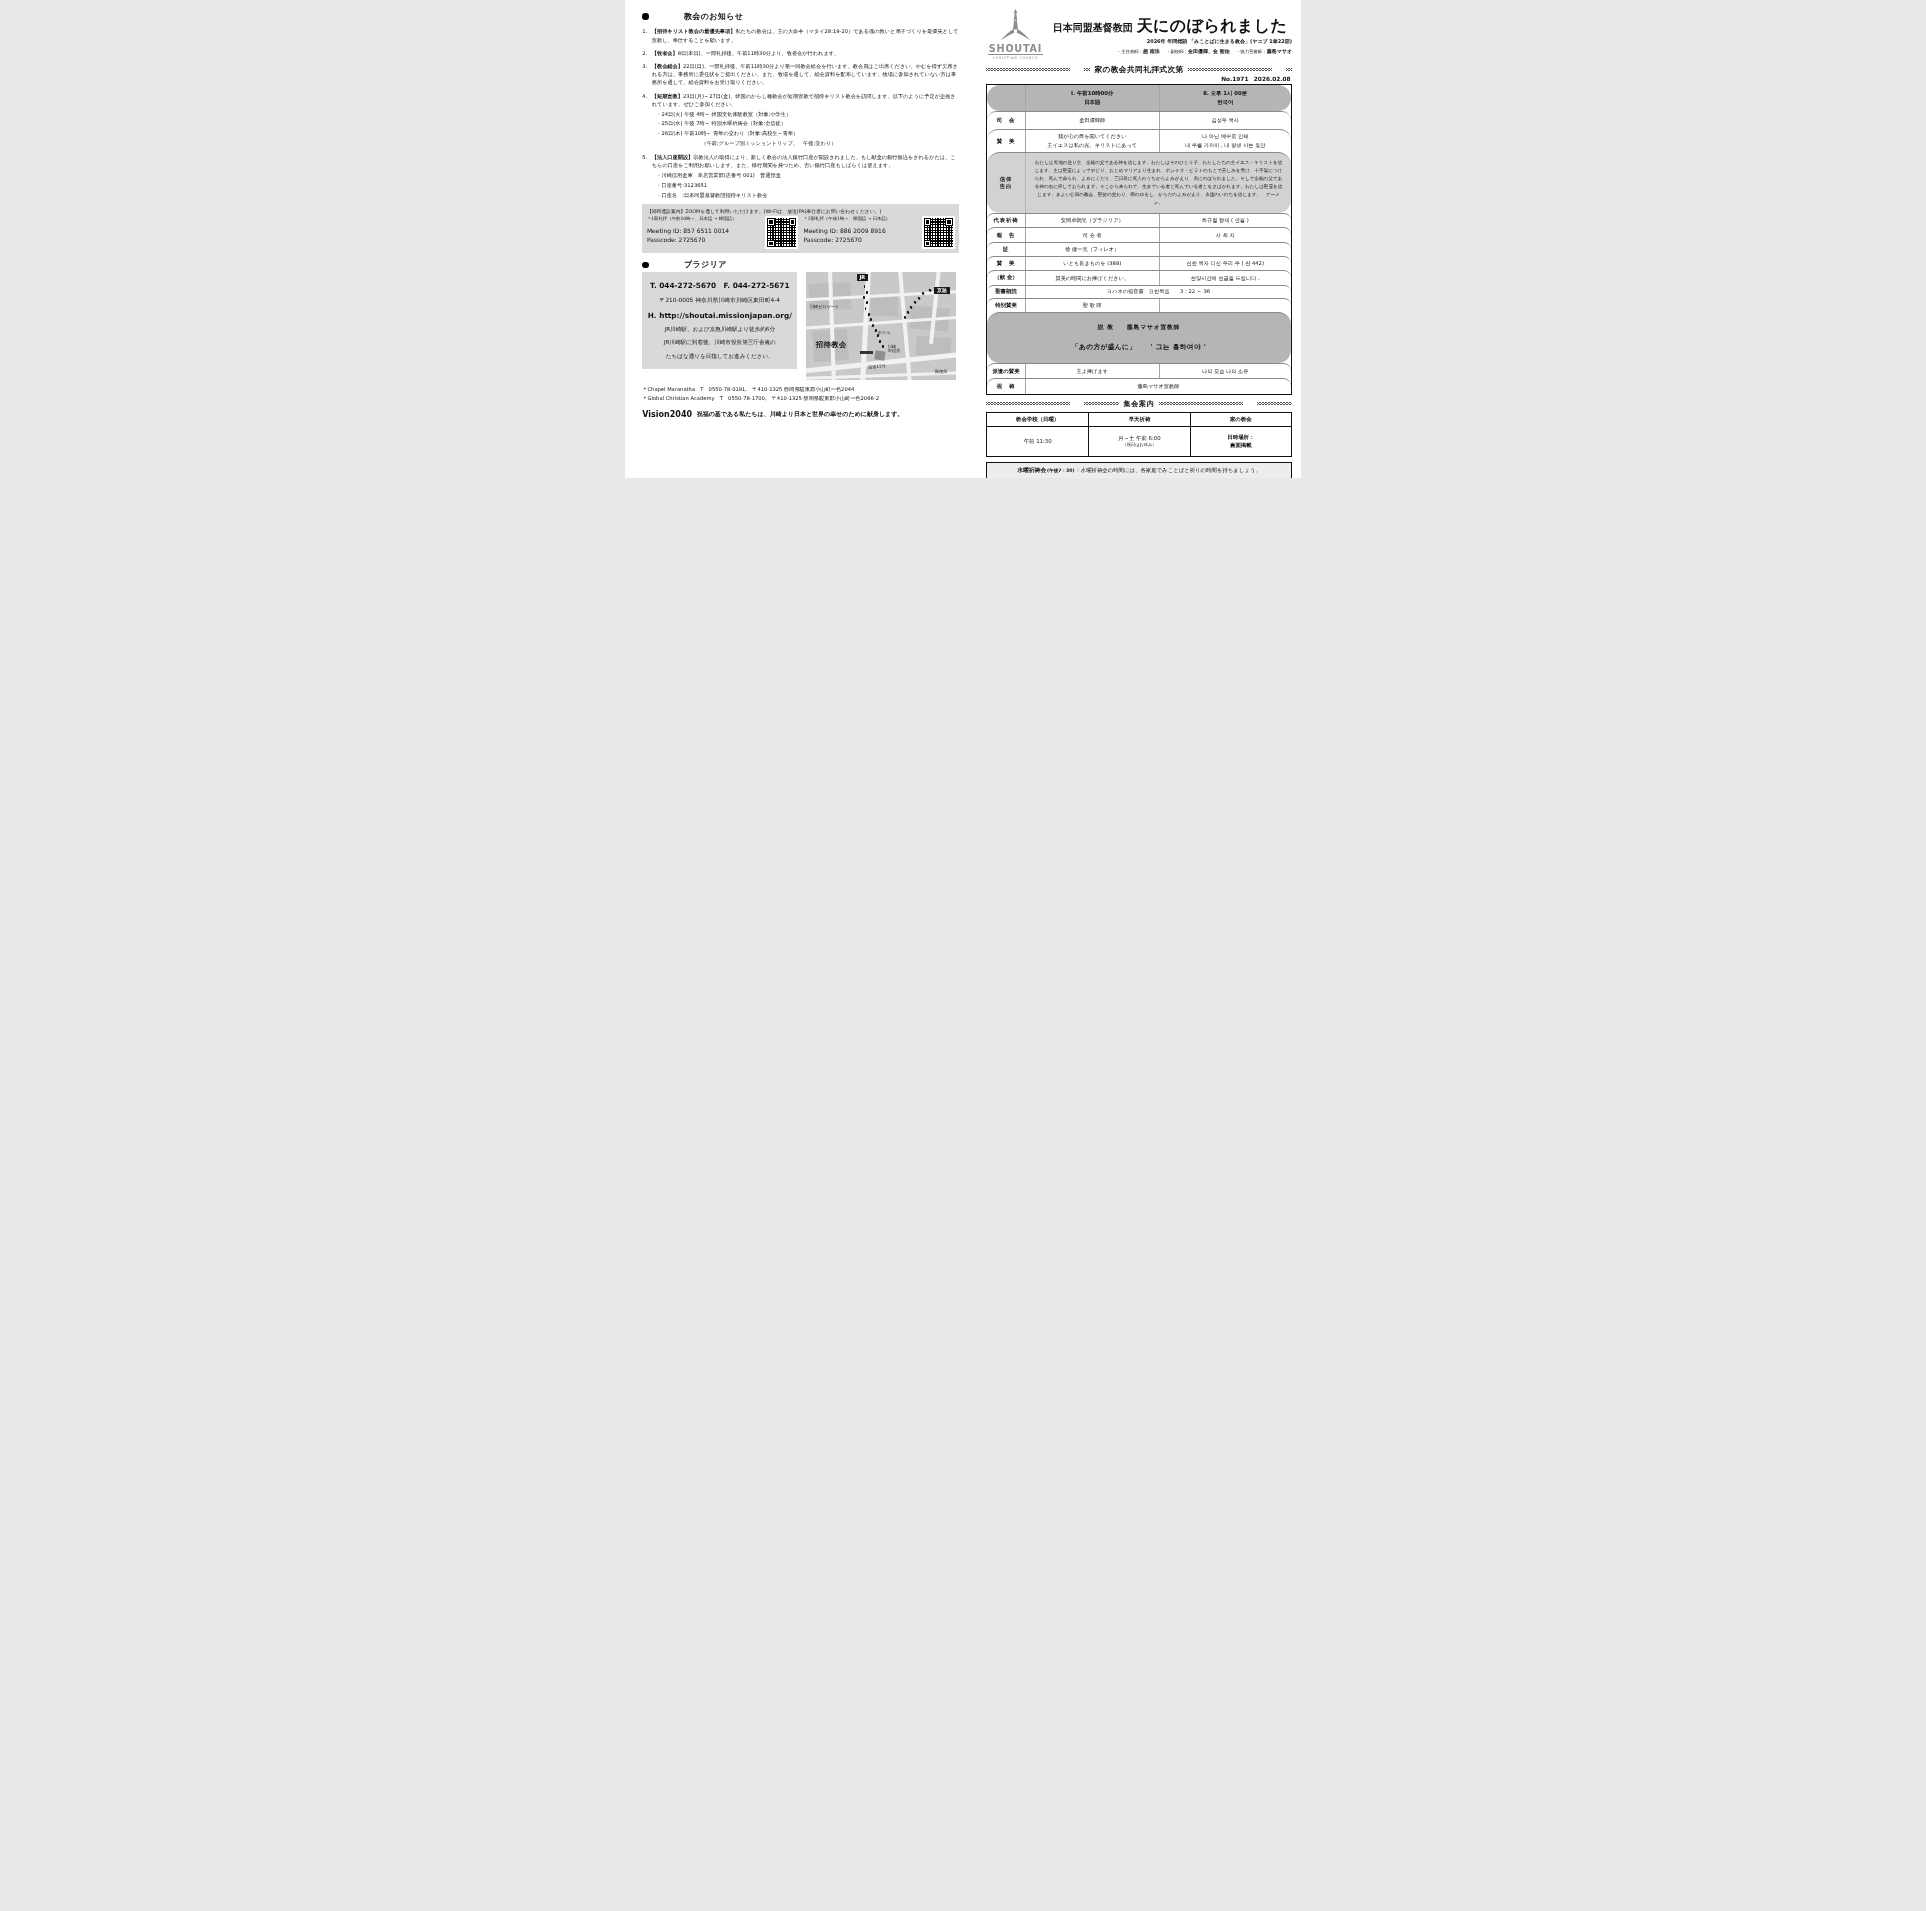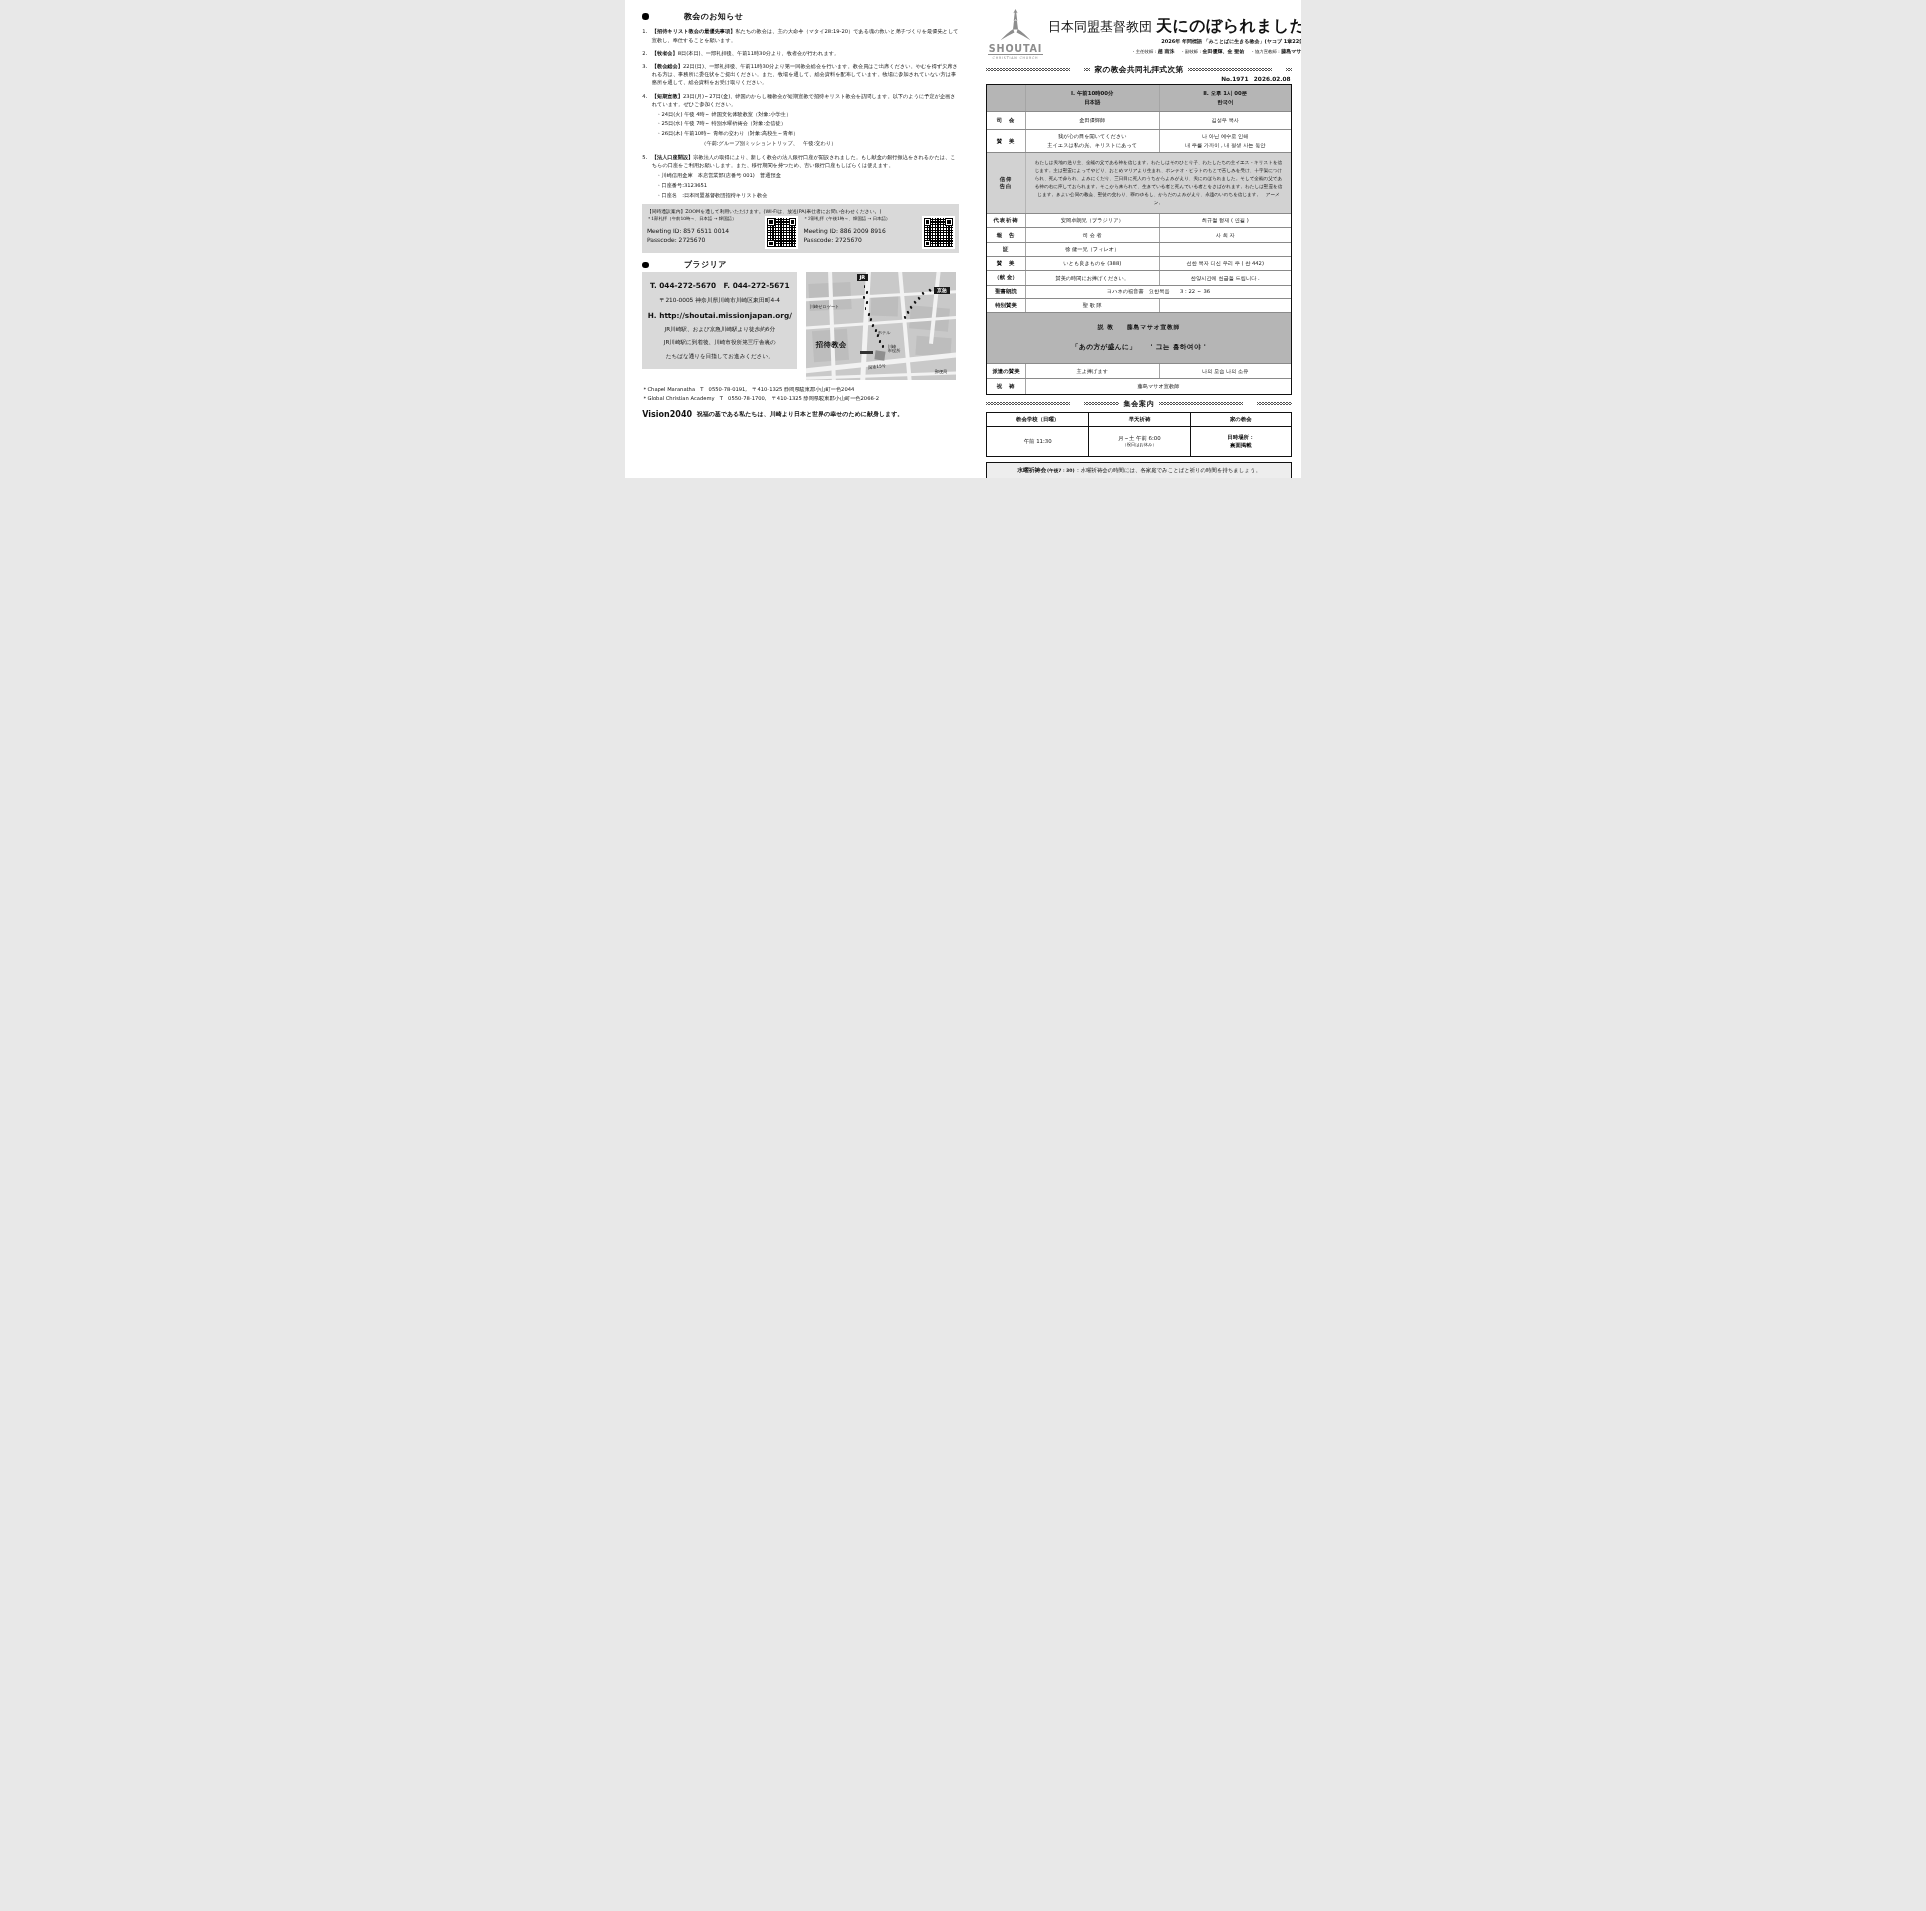--- a/index.html
+++ b/index.html
@@ -63,32 +63,32 @@
   .v-label { font-size:8px; font-weight:bold; }
   .v-text  { font-size:6px; font-weight:bold; }
   
   .right-col { position:absolute; left:361px; top:6.2px; width:306px; }
   .masthead { display:flex; align-items:center; gap:3.1px; height:57px; }
   .logo-block { width:59px; text-align:center; color:#8d8d8d; flex-shrink:0; }
   .logo-text { font-size:9.6px; font-weight:bold; letter-spacing:0.8px; margin-top:0.8px; }
   .logo-sub { font-size:3.3px; letter-spacing:0.8px; border-top:0.8px solid #8d8d8d; margin:0.4px 2.3px 0 2.3px; padding-top:0.8px; }
   .mast-right { flex:1; }
   .mast-row1 { display:flex; align-items:baseline; justify-content:center; gap:3.9px; white-space:nowrap; }
-  .m-denom { font-size:13px; font-weight:normal; }
+  .m-denom { font-size:10px; font-weight:bold; }
   .m-name  { font-size:16px; font-weight:bold; letter-spacing:0.4px; }
   .m-slogan { text-align:right; font-size:5px; font-weight:bold; margin-top:1.2px; }
   .m-pastors { display:flex; justify-content:flex-end; gap:6.2px; margin-top:3.1px; white-space:nowrap; }
   .p-role { font-size:4.4px; } .p-name { font-size:5px; font-weight:bold; }
   .program-row { display:flex; align-items:center; margin-top:1.5px; }
   .program-title { padding:0 4.6px; font-size:7.7px; font-weight:bold; letter-spacing:0.4px; }
   .issue { text-align:right; font-size:5.8px; font-weight:bold; margin:1.2px 1.5px 2.3px 0; }
   .issue span { margin-left:5.4px; }
   
   .wt { border:1.5px solid #111; }
-  .wt-row { display:grid; grid-template-columns:39px 1fr 1fr; border-top:0.8px solid #8a8a8a; }
+  .wt-row { display:grid; grid-template-columns:39px 1fr 1fr; border-top:0.8px solid #8a8a8a;border-radius:13px; }
   .wt-row.span2 { grid-template-columns:39px 1fr; }
   .wt-row.full { grid-template-columns:1fr; }
   .wt-row:first-child { border-top:none; }
   .wt-label { display:flex; flex-direction:column; align-items:center; justify-content:center;
     font-weight:bold; font-size:5.4px; letter-spacing:0.8px; border-right:0.4px solid #a5a5a5; text-align:center; }
   .wt-cell { display:flex; flex-direction:column; align-items:center; justify-content:center;
     font-size:5.2px; line-height:1.65; text-align:center; padding:0.8px 2.3px; }
   .wt-row:not(.span2):not(.full) .wt-cell + .wt-cell { border-left:0.4px solid #a5a5a5; }
   .row-head { background:#b5b5b5; min-height:25.4px; font-weight:bold; }
   .row-head .wt-cell { font-size:5.4px; font-weight:bold; }

